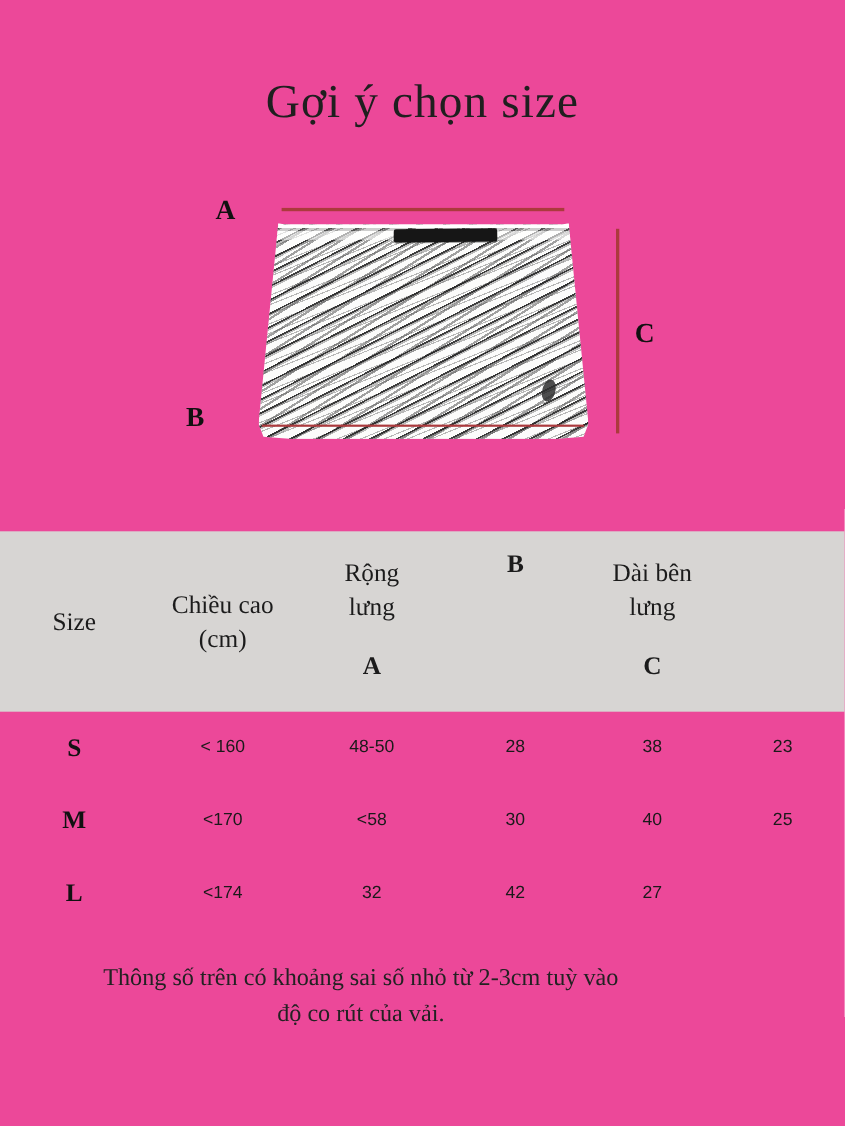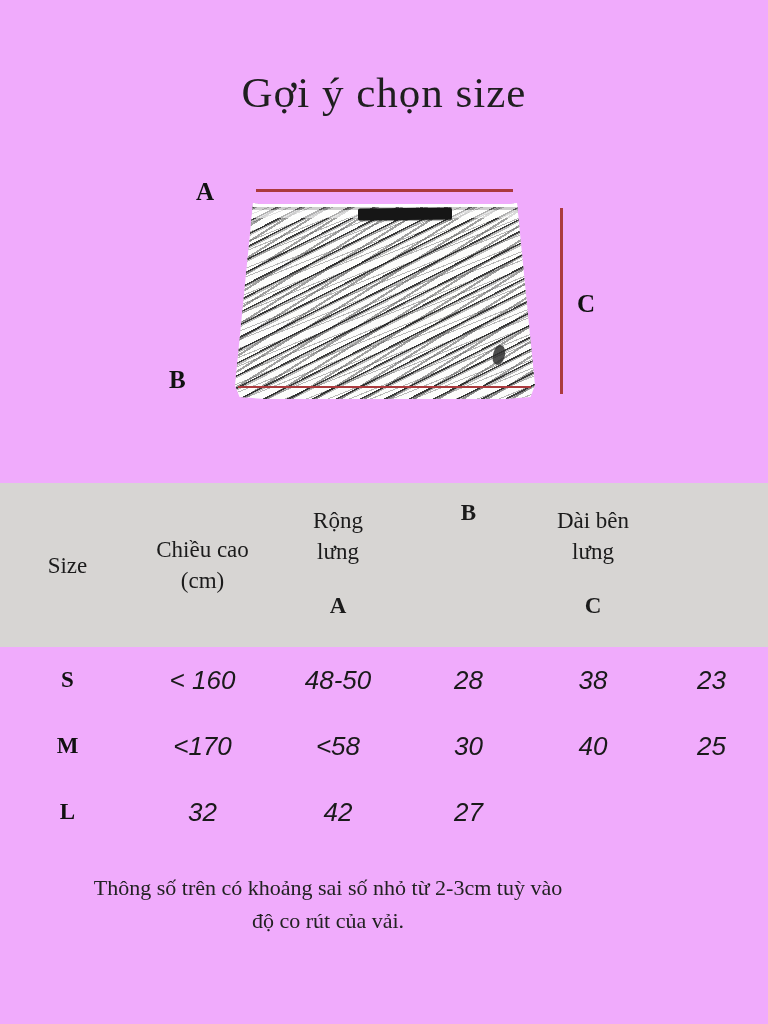--- a/index.html
+++ b/index.html
@@ -3,21 +3,21 @@
 <meta charset="utf-8">
 <style>
   * { margin: 0; padding: 0; box-sizing: border-box; }
   html, body { background: #ffffff; }
   body { font-family: "Liberation Serif", serif; color: #1c1c1c; }
 
   .page {
     position: relative;
     width: 768px;
     height: 1024px;
-    background: #f0abfc;
+    background: #ec4899;
     overflow: hidden;
     margin: 0 auto;
   }
 
   
   .title {
     position: absolute;
     top: 68px; left: 0; width: 768px;
     text-align: center;
     font-size: 43px;
@@ -105,21 +105,21 @@
   .th-label span:empty { display: none; }
   .th.measure { justify-content: flex-start; }
   .th.measure .th-label { margin-top: 13px; height: 80px; }
   .th-letter { font-weight: 700; font-size: 23px; }
   .th.measure .th-letter { margin-top: 17px; }
   .th-letter:empty { display: none; }
 
   .tbody { position: absolute; top: 647px; left: 0; width: 768px; }
   .tr { height: 66px; align-items: center; text-align: center; }
   .td-size { font-family: "Liberation Serif", serif; font-size: 23px; font-weight: 700; color: #111; }
-  .td-val  { font-family: "Liberation Sans", sans-serif; font-size: 26px; color: #1a1a1a; font-style: italic; }
+  .td-val  { font-family: "Liberation Sans", sans-serif; font-size: 16px; color: #1a1a1a; }
 
   
   .note {
     position: absolute;
     top: 871px; left: 0; width: 656px;
     text-align: center;
     font-size: 22px;
     line-height: 33px;
     color: #222;
   }
@@ -194,20 +194,21 @@
     <div class="tr grid-cols">
       <div class="td-size">M</div>
       <div class="td-val">&lt;170</div>
       <div class="td-val">&lt;58</div>
       <div class="td-val">30</div>
       <div class="td-val">40</div>
       <div class="td-val">25</div>
     </div>
     <div class="tr grid-cols">
       <div class="td-size">L</div>
+      <div class="td-val">&lt;174</div>
       <div class="td-val">32</div>
       <div class="td-val">42</div>
       <div class="td-val">27</div>
     </div>
   </div>
 
   <div class="note">
     <span>Thông số trên có khoảng sai số nhỏ từ 2-3cm tuỳ vào</span>
     <span>độ co rút của vải.</span>
   </div>

